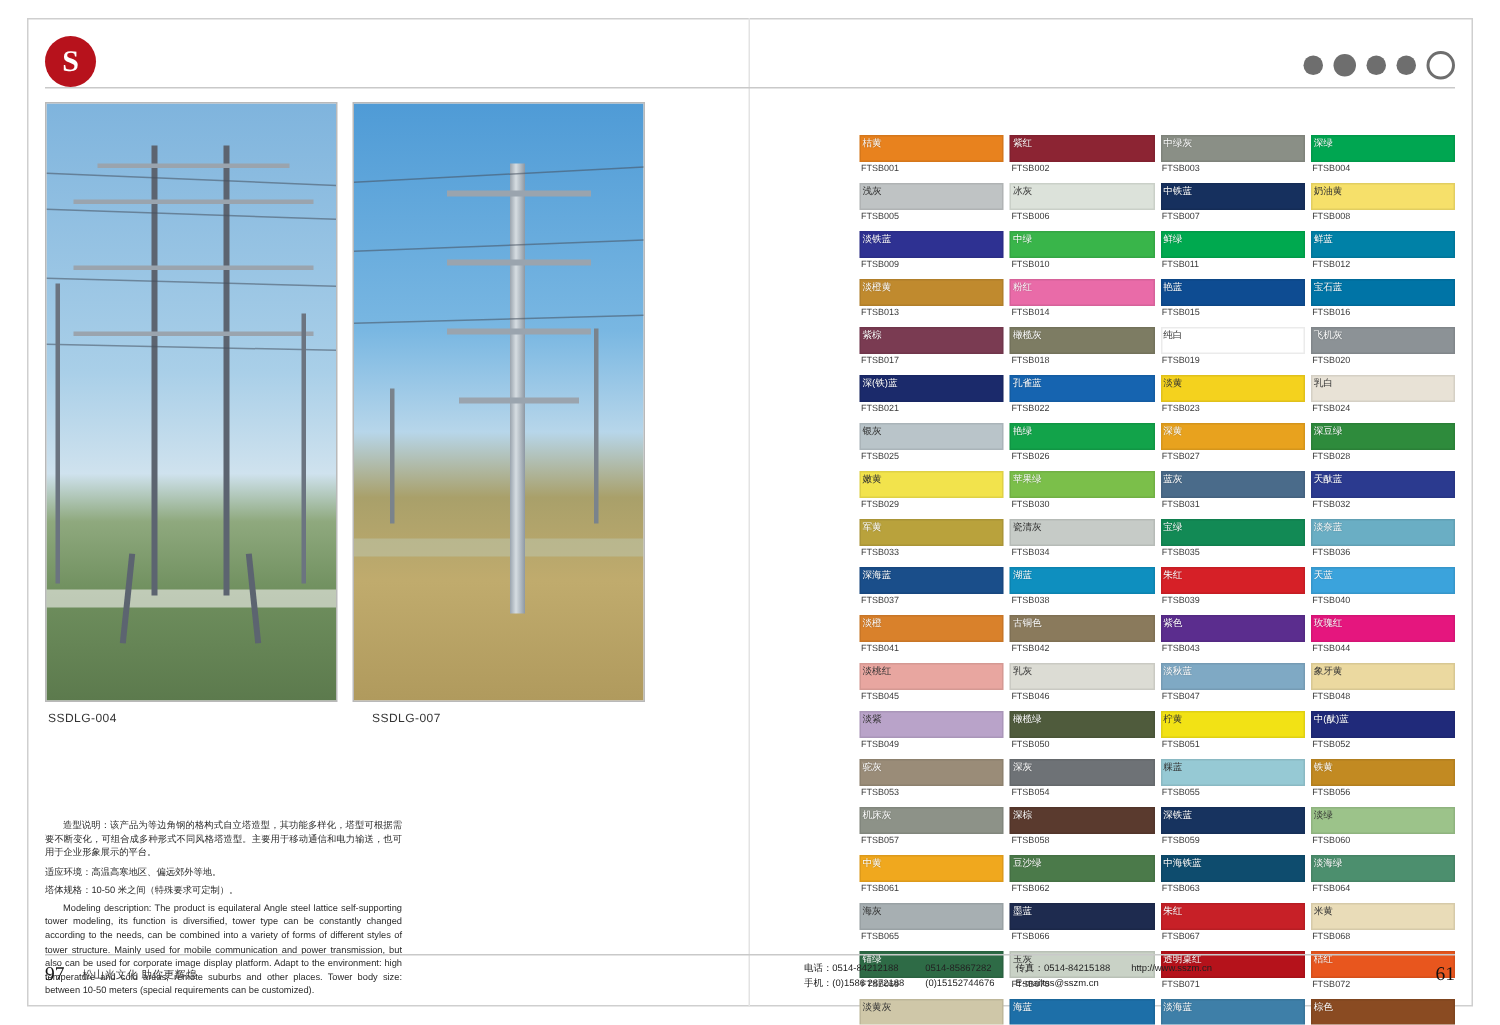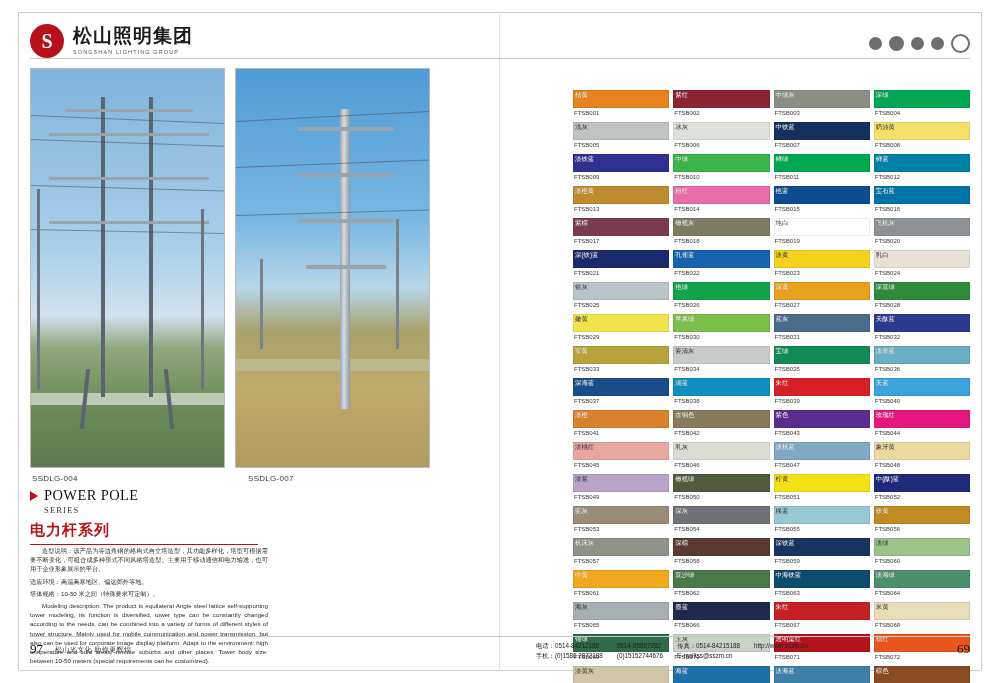--- a/index.html
+++ b/index.html
@@ -318,24 +318,20 @@
 </style>
 </head>
 <body>
 
 <div class="page">
   <div class="frame"></div>
   <div class="spine"></div>
 
   <div class="header">
     <div class="logo-mark">S</div>
-    <div class="logo-text">
-      <div class="logo-cn">松山照明集团</div>
-      <div class="logo-en">SONGSHAN LIGHTING GROUP</div>
-    </div>
   </div>
   <div class="header-rule"></div>
 
   <div class="header-icons">
     <div class="hicon small"></div>
     <div class="hicon"></div>
     <div class="hicon small"></div>
     <div class="hicon small"></div>
     <div class="hicon ring"></div>
   </div>
@@ -370,29 +366,20 @@
       <div class="wire" style="left:0px; top:98px; width:195px; transform:rotate(-2.2deg);"></div>
       <div class="wire" style="left:0px; top:146px; width:195px; transform:rotate(-1.6deg);"></div>
       <div class="pylon" style="left:160px; top:150px; width:3px; height:130px; background:#7a838c;"></div>
       <div class="pylon" style="left:24px; top:190px; width:3px; height:90px; background:#7a838c;"></div>
     </div>
   </div>
 
   <div class="cap cap-1">SSDLG-004</div>
   <div class="cap cap-2">SSDLG-007</div>
 
-  <div class="title-block">
-    <div class="title-row">
-      <div class="tri"></div>
-      <div class="title-en">POWER POLE</div>
-    </div>
-    <div class="title-sub">SERIES</div>
-    <div class="title-cn">电力杆系列</div>
-    <div class="title-underline"></div>
-  </div>
 
   <div class="desc">
     <p class="indent">造型说明：该产品为等边角钢的格构式自立塔造型，其功能多样化，塔型可根据需要不断变化，可组合成多种形式不同风格塔造型。主要用于移动通信和电力输送，也可用于企业形象展示的平台。</p>
     <p>适应环境：高温高寒地区、偏远郊外等地。</p>
     <p>塔体规格：10-50 米之间（特殊要求可定制）。</p>
     <p class="indent">Modeling description: The product is equilateral Angle steel lattice self-supporting tower modeling, its function is diversified, tower type can be constantly changed according to the needs, can be combined into a variety of forms of different styles of tower structure. Mainly used for mobile communication and power transmission, but also can be used for corporate image display platform. Adapt to the environment: high temperature and cold areas, remote suburbs and other places. Tower body size: between 10-50 meters (special requirements can be customized).</p>
   </div>
 
   <div class="swatch-grid" id="swatch-grid">
       <div class="sw">
@@ -769,21 +756,21 @@
       </div>
       <div class="sw">
         <div class="sw-color" style="background: rgb(138, 75, 34);"></div>
         <div class="sw-name">棕色</div>
       </div>
     </div>
 
   <div class="footer-rule"></div>
   <div class="pg-left">97</div>
   <div class="foot-left-text">松山光文化  助你更辉煌</div>
-  <div class="pg-right">69</div>
+  <div class="pg-right">61</div>
 
   <div class="contact">
     <div class="col">
       <div>电话：0514-84212188</div>
       <div>手机：(0)1586 2872188</div>
     </div>
     <div class="col">
       <div>0514-85867282</div>
       <div>(0)15152744676</div>
     </div>

